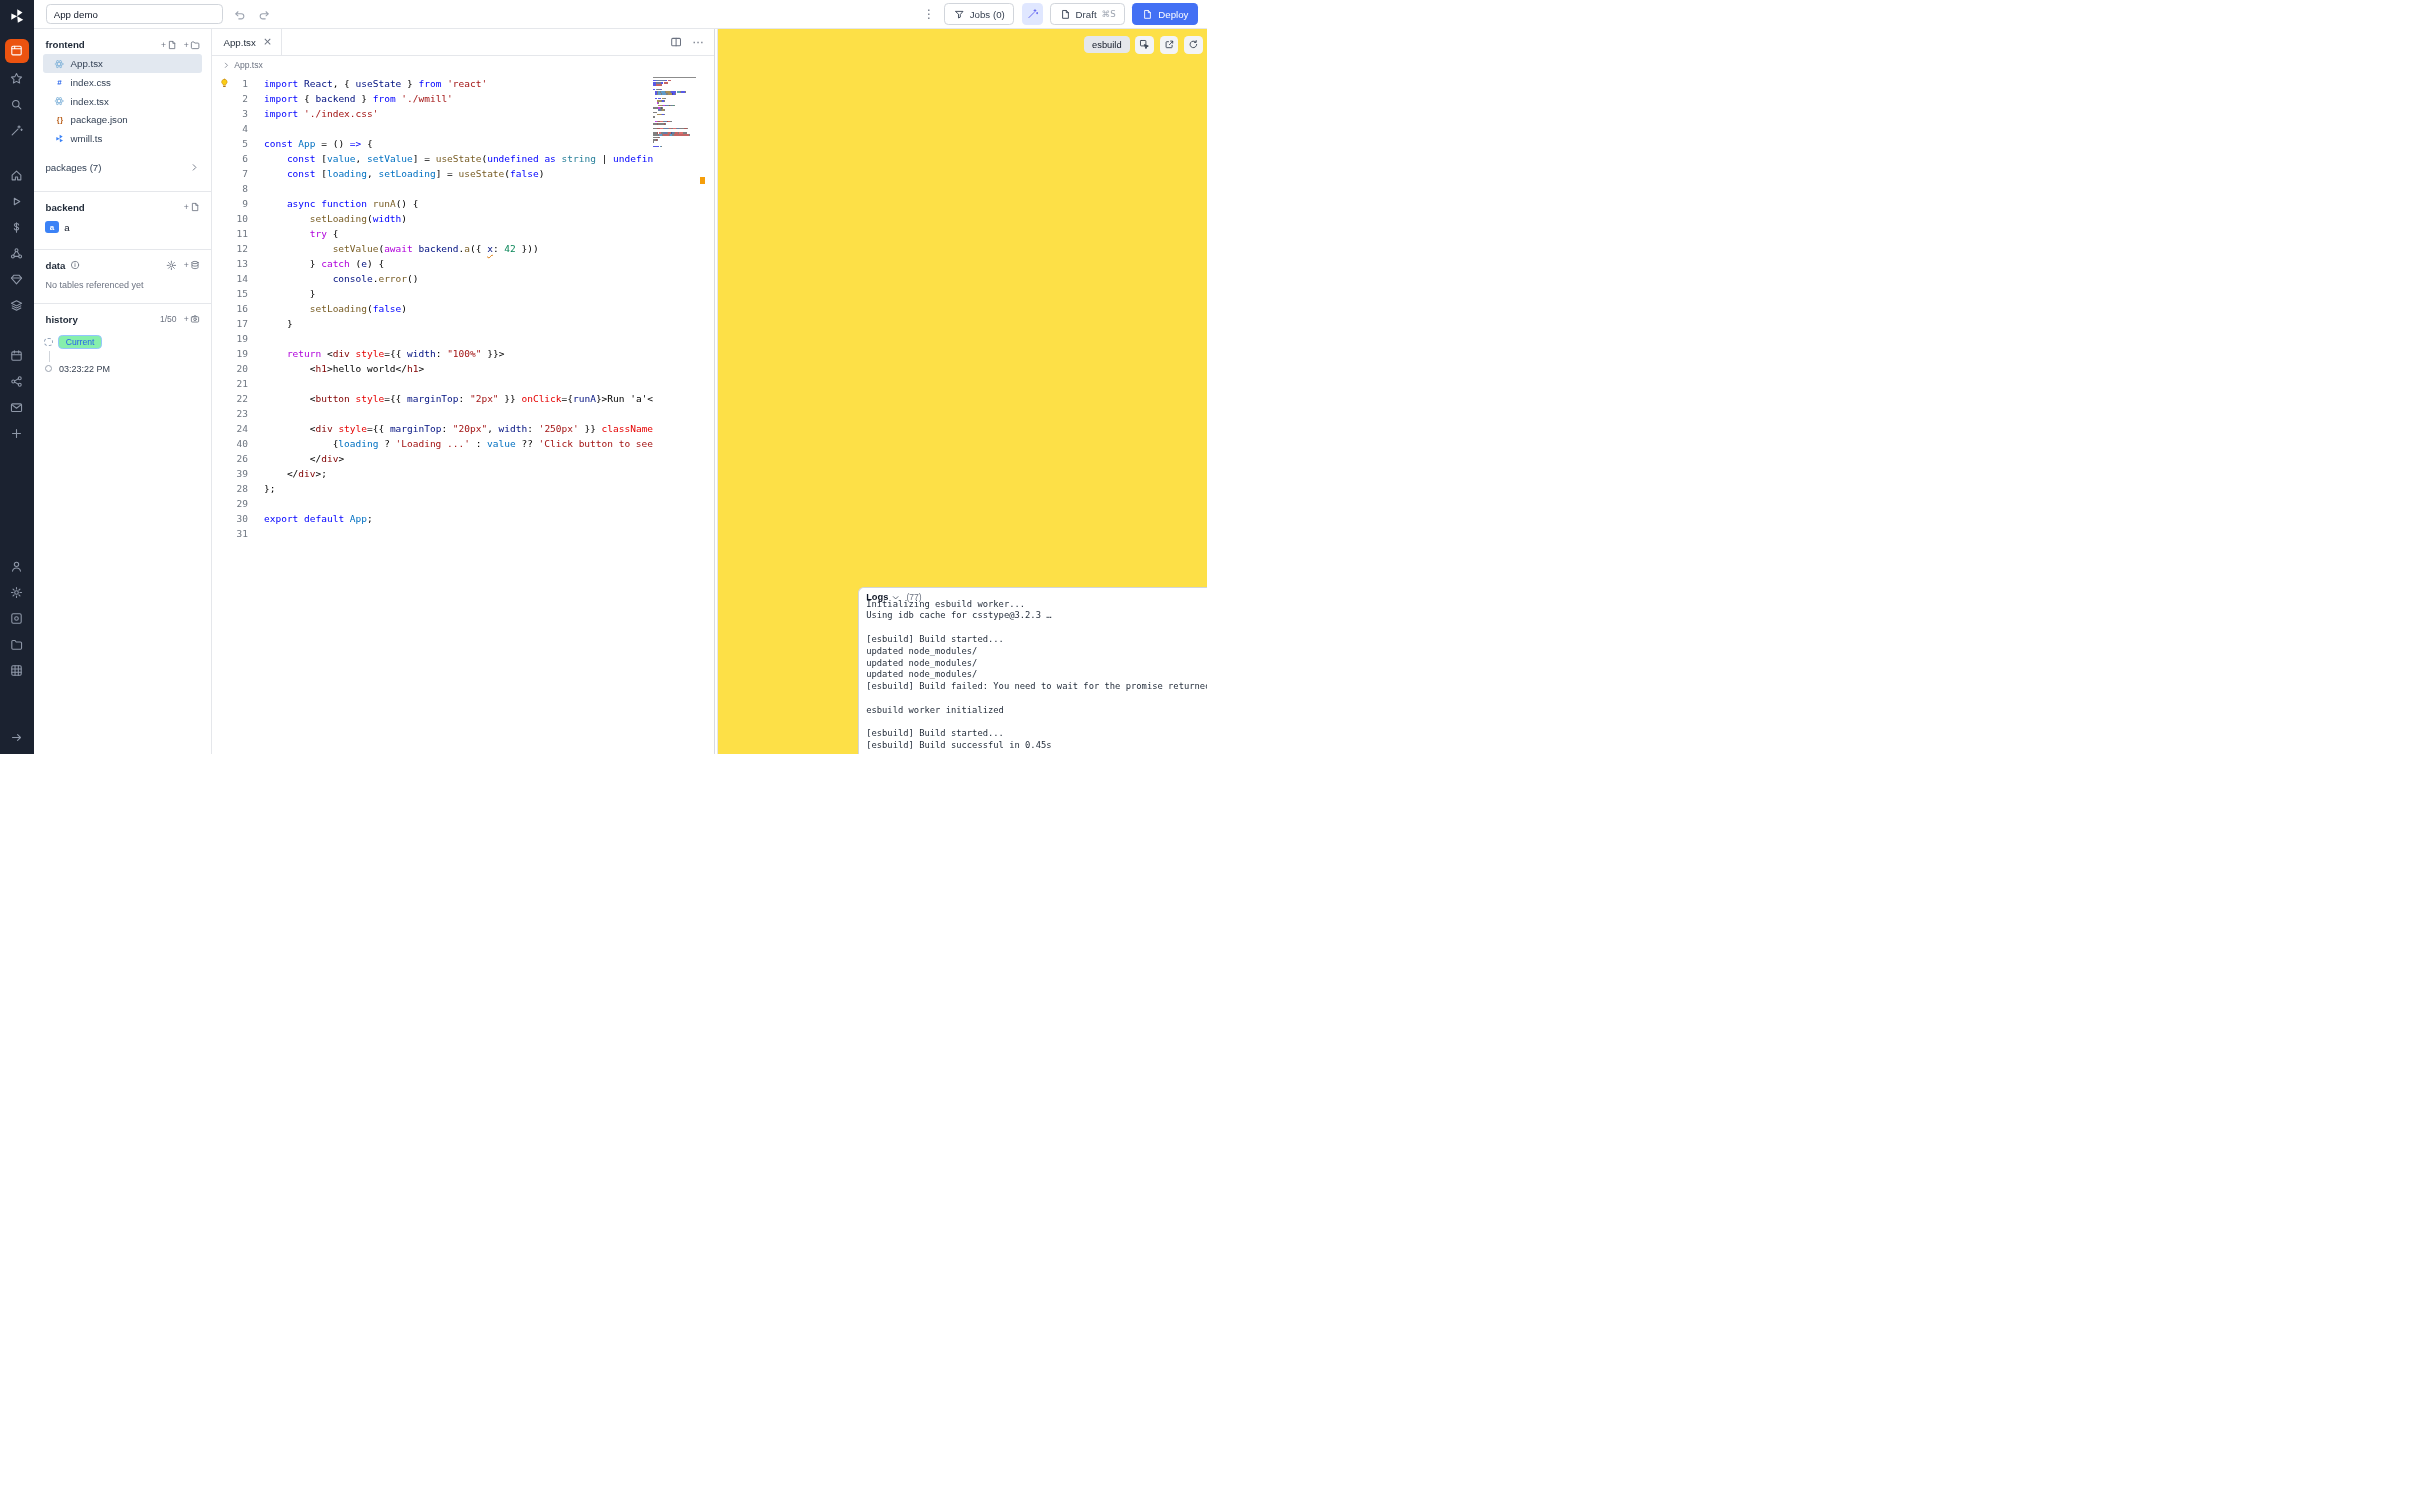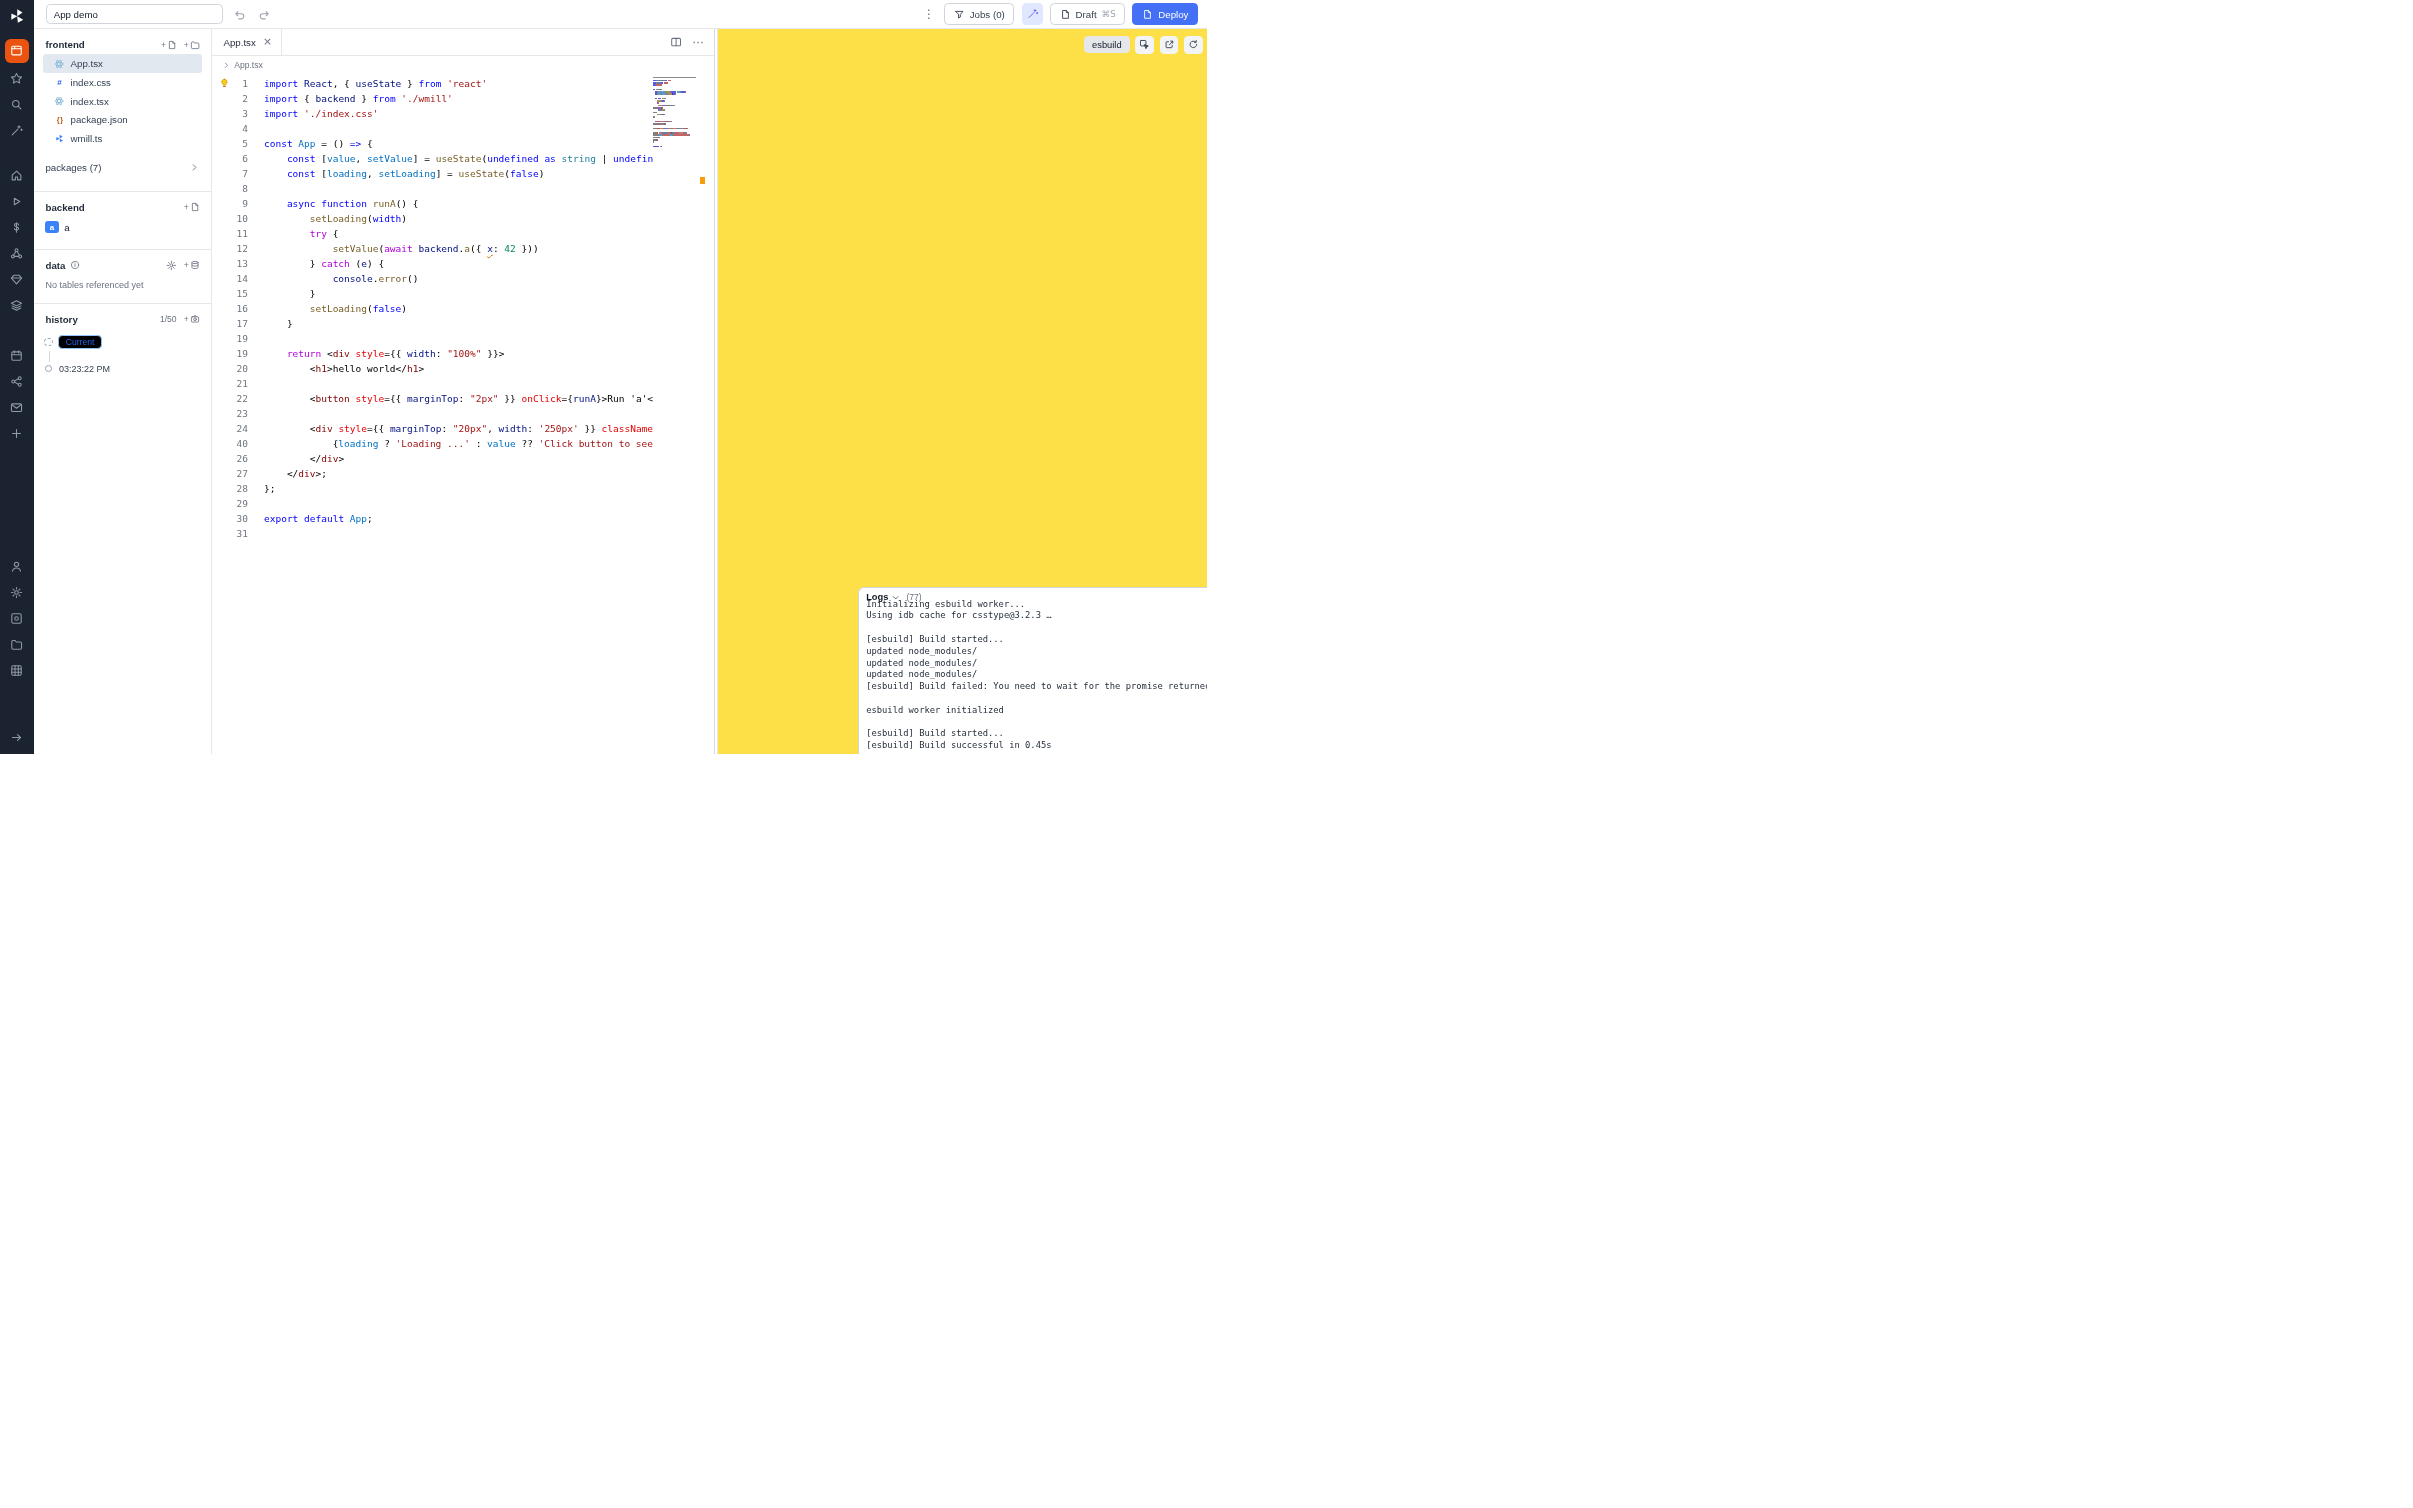--- a/index.html
+++ b/index.html
@@ -57,21 +57,21 @@
   .row-link { height:20px; display:flex; align-items:center; padding:0 2.9px; font-size:9.7px; color:#334155; margin-top:10px; cursor:pointer; }
   .row-link .chev { margin-left:auto; color:#6b7280; }
   .backend-row { display:flex; align-items:center; gap:5.7px; padding:2.9px 2.9px; margin-top:5.7px; cursor:pointer; }
   .lang-badge { background:#3b82f6; color:#fff; font-size:8px; font-weight:bold; border-radius:2.9px; padding:1.4px 4.3px; }
   .muted { color:#6b7280; font-size:9px; }
   .empty-note { padding:4.3px 2.9px 0; }
   .hist-counter { font-size:8.6px; color:#6b7280; }
   .timeline { padding:5.7px 1.4px 0; position:relative; }
   .cur-row { display:flex; align-items:center; gap:5.7px; }
   .dash-circle { width:8.6px; height:8.6px; border:1px dashed #94a3b8; border-radius:50%; flex-shrink:0; }
-  .current-pill { border:0.7px solid #93c5fd; background:#000000; color:#2563eb; font-size:8.6px; border-radius:4.3px; padding:1.4px 6.5px; }
+  .current-pill { border:0.7px solid #93c5fd; background:#86efac; color:#2563eb; font-size:8.6px; border-radius:4.3px; padding:1.4px 6.5px; }
   .tl-line { width:1.1px; height:11.5px; background:#d1d5db; margin:1.4px 0 1.4px 5px; }
   .time-row { display:flex; align-items:center; gap:7.2px; }
   .hollow-dot { width:7.2px; height:7.2px; border:1.1px solid #9ca3af; border-radius:50%; margin-left:0.7px; flex-shrink:0; background:#fff; }
   .time-txt { font-size:9px; color:#374151; }
 
   
   .editor-pane { width:502px; flex-shrink:0; display:flex; flex-direction:column; min-height:0; background:#fff; }
   .tabbar { height:27px; border-bottom:0.7px solid #e5e7eb; display:flex; align-items:stretch; flex-shrink:0; }
   .tab { display:flex; align-items:center; gap:7.2px; padding:0 8.6px 0 11.5px; border-right:0.7px solid #e5e7eb; font-size:9.7px; color:#1f2937; background:#fff; }
   .tab-close { color:#6b7280; font-size:10.8px; line-height:1; }
@@ -564,21 +564,21 @@
               <div>17</div>
               <div>19</div>
               <div>19</div>
               <div>20</div>
               <div>21</div>
               <div>22</div>
               <div>23</div>
               <div>24</div>
               <div>40</div>
               <div>26</div>
-              <div>27</div>
+              <div>39</div>
               <div>28</div>
               <div>29</div>
               <div>30</div>
               <div>31</div>
             </div>
           <div class="code-lines" id="code-lines">
               <div class="code-line"><span class="tk-k">import</span><span class="tk-p"> </span><span class="tk-v">React</span><span class="tk-p">, { </span><span class="tk-v">useState</span><span class="tk-p"> } </span><span class="tk-k">from</span><span class="tk-p"> </span><span class="tk-s">'react'</span></div>
               <div class="code-line"><span class="tk-k">import</span><span class="tk-p"> { </span><span class="tk-v">backend</span><span class="tk-p"> } </span><span class="tk-k">from</span><span class="tk-p"> </span><span class="tk-s">'./wmill'</span></div>
               <div class="code-line"><span class="tk-k">import</span><span class="tk-p"> </span><span class="tk-s">'./index.css'</span></div>
               <div class="code-line">&nbsp;</div>

